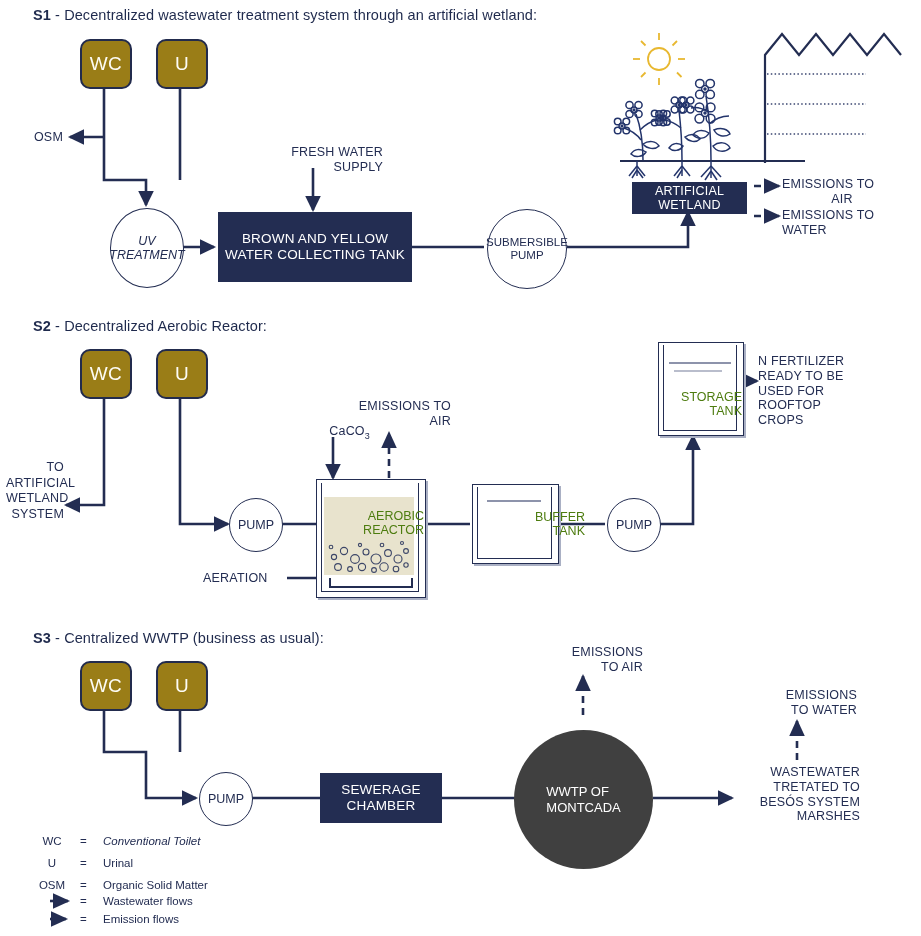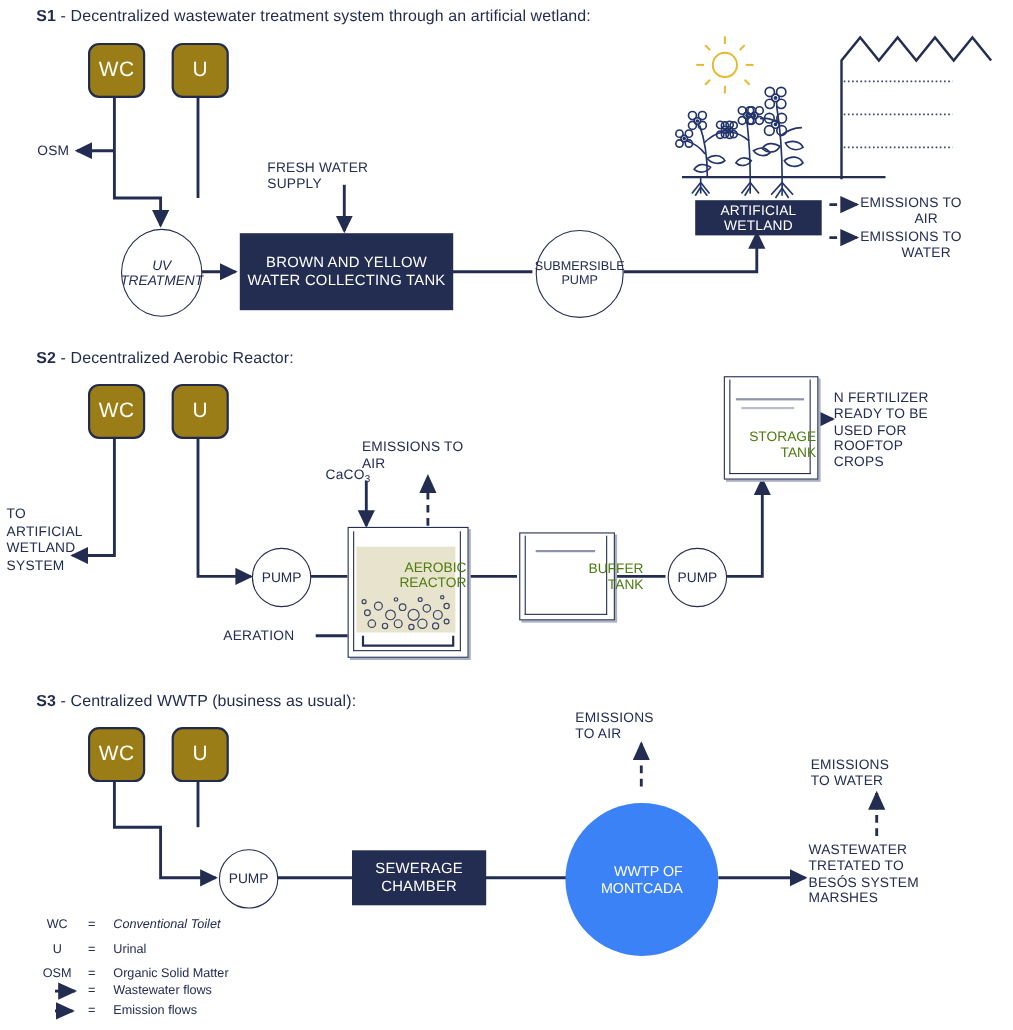--- a/index.html
+++ b/index.html
@@ -12,21 +12,21 @@
         background:#9a7d17;border:2.5px solid #222b4d;
         display:flex;align-items:center;justify-content:center;
         color:#fdfcf5;font-size:19px;letter-spacing:.3px;}
   .navybox{position:absolute;background:#232d52;color:#ffffff;
            display:flex;align-items:center;justify-content:center;
            text-align:center;line-height:1.15;font-size:13.5px;letter-spacing:.2px;}
   .circ{position:absolute;border:1.6px solid #232d52;border-radius:50%;
         background:#fff;display:flex;align-items:center;justify-content:center;
         text-align:center;line-height:1.12;color:#232d52;font-size:12.5px;}
   .lbl{position:absolute;color:#232d52;font-size:12.5px;line-height:1.18;
-       text-align:left;letter-spacing:.2px;}
+       text-align:right;letter-spacing:.2px;}
   .lbl.right{text-align:right;}
   .legend-row{position:absolute;font-size:11.5px;color:#232d52;}
   svg{position:absolute;left:0;top:0;overflow:visible;}
   .ln{stroke:#232d52;stroke-width:2.6;fill:none;}
   .ln-thin{stroke:#232d52;stroke-width:2.2;fill:none;}
   .dash{stroke:#232d52;stroke-width:2.6;fill:none;stroke-dasharray:7 5;}
   .plant{stroke:#23346b;stroke-width:1.5;fill:none;}
   .sun{stroke:#e8b830;stroke-width:1.8;fill:none;}
   .tanklabel{position:absolute;width:100%;text-align:right;font-size:12.5px;color:#4d7c0f;line-height:1.15;}
 </style>
@@ -266,21 +266,21 @@
     <div>WETLAND</div>
   </div>
 </div>
 
 <div class="lbl" style="left:782px;top:177px;width:120px;text-align:left;">
   <div>EMISSIONS TO</div>
   <div style="text-align:center;">AIR</div>
 </div>
 <div class="lbl" style="left:782px;top:208px;width:120px;text-align:left;">
   <div>EMISSIONS TO</div>
-  <div style="text-align:center;">WATER</div>
+  <div style="">WATER</div>
 </div>
 
 <div class="abs scen-title" style="left:33px;top:318px;">
   <b>S2</b><span> - </span><span>Decentralized Aerobic Reactor:</span>
 </div>
 
 <div class="fixt" style="left:80px;top:349px;">
     <span>WC</span>
   </div>
 <div class="fixt" style="left:156px;top:349px;">
@@ -392,21 +392,21 @@
   <span>PUMP</span>
 </div>
 
 <div class="navybox" style="left:320px;top:773px;width:122px;height:50px;">
   <div>
     <div>SEWERAGE</div>
     <div>CHAMBER</div>
   </div>
 </div>
 
-<div class="abs" style="left:514px;top:730px;width:139px;height:139px;border-radius:50%;background:#3b82f6;display:flex;align-items:center;justify-content:center;color:#fff;font-size:13px;text-align:right;line-height:1.2;">
+<div class="abs" style="left:514px;top:730px;width:139px;height:139px;border-radius:50%;background:#404040;display:flex;align-items:center;justify-content:center;color:#fff;font-size:13px;text-align:left;line-height:1.2;">
   <div>
     <div>WWTP OF</div>
     <div>MONTCADA</div>
   </div>
 </div>
 
 <div class="lbl" style="left:523px;top:645px;width:120px;">
   <div>EMISSIONS</div>
   <div>TO AIR</div>
 </div>

